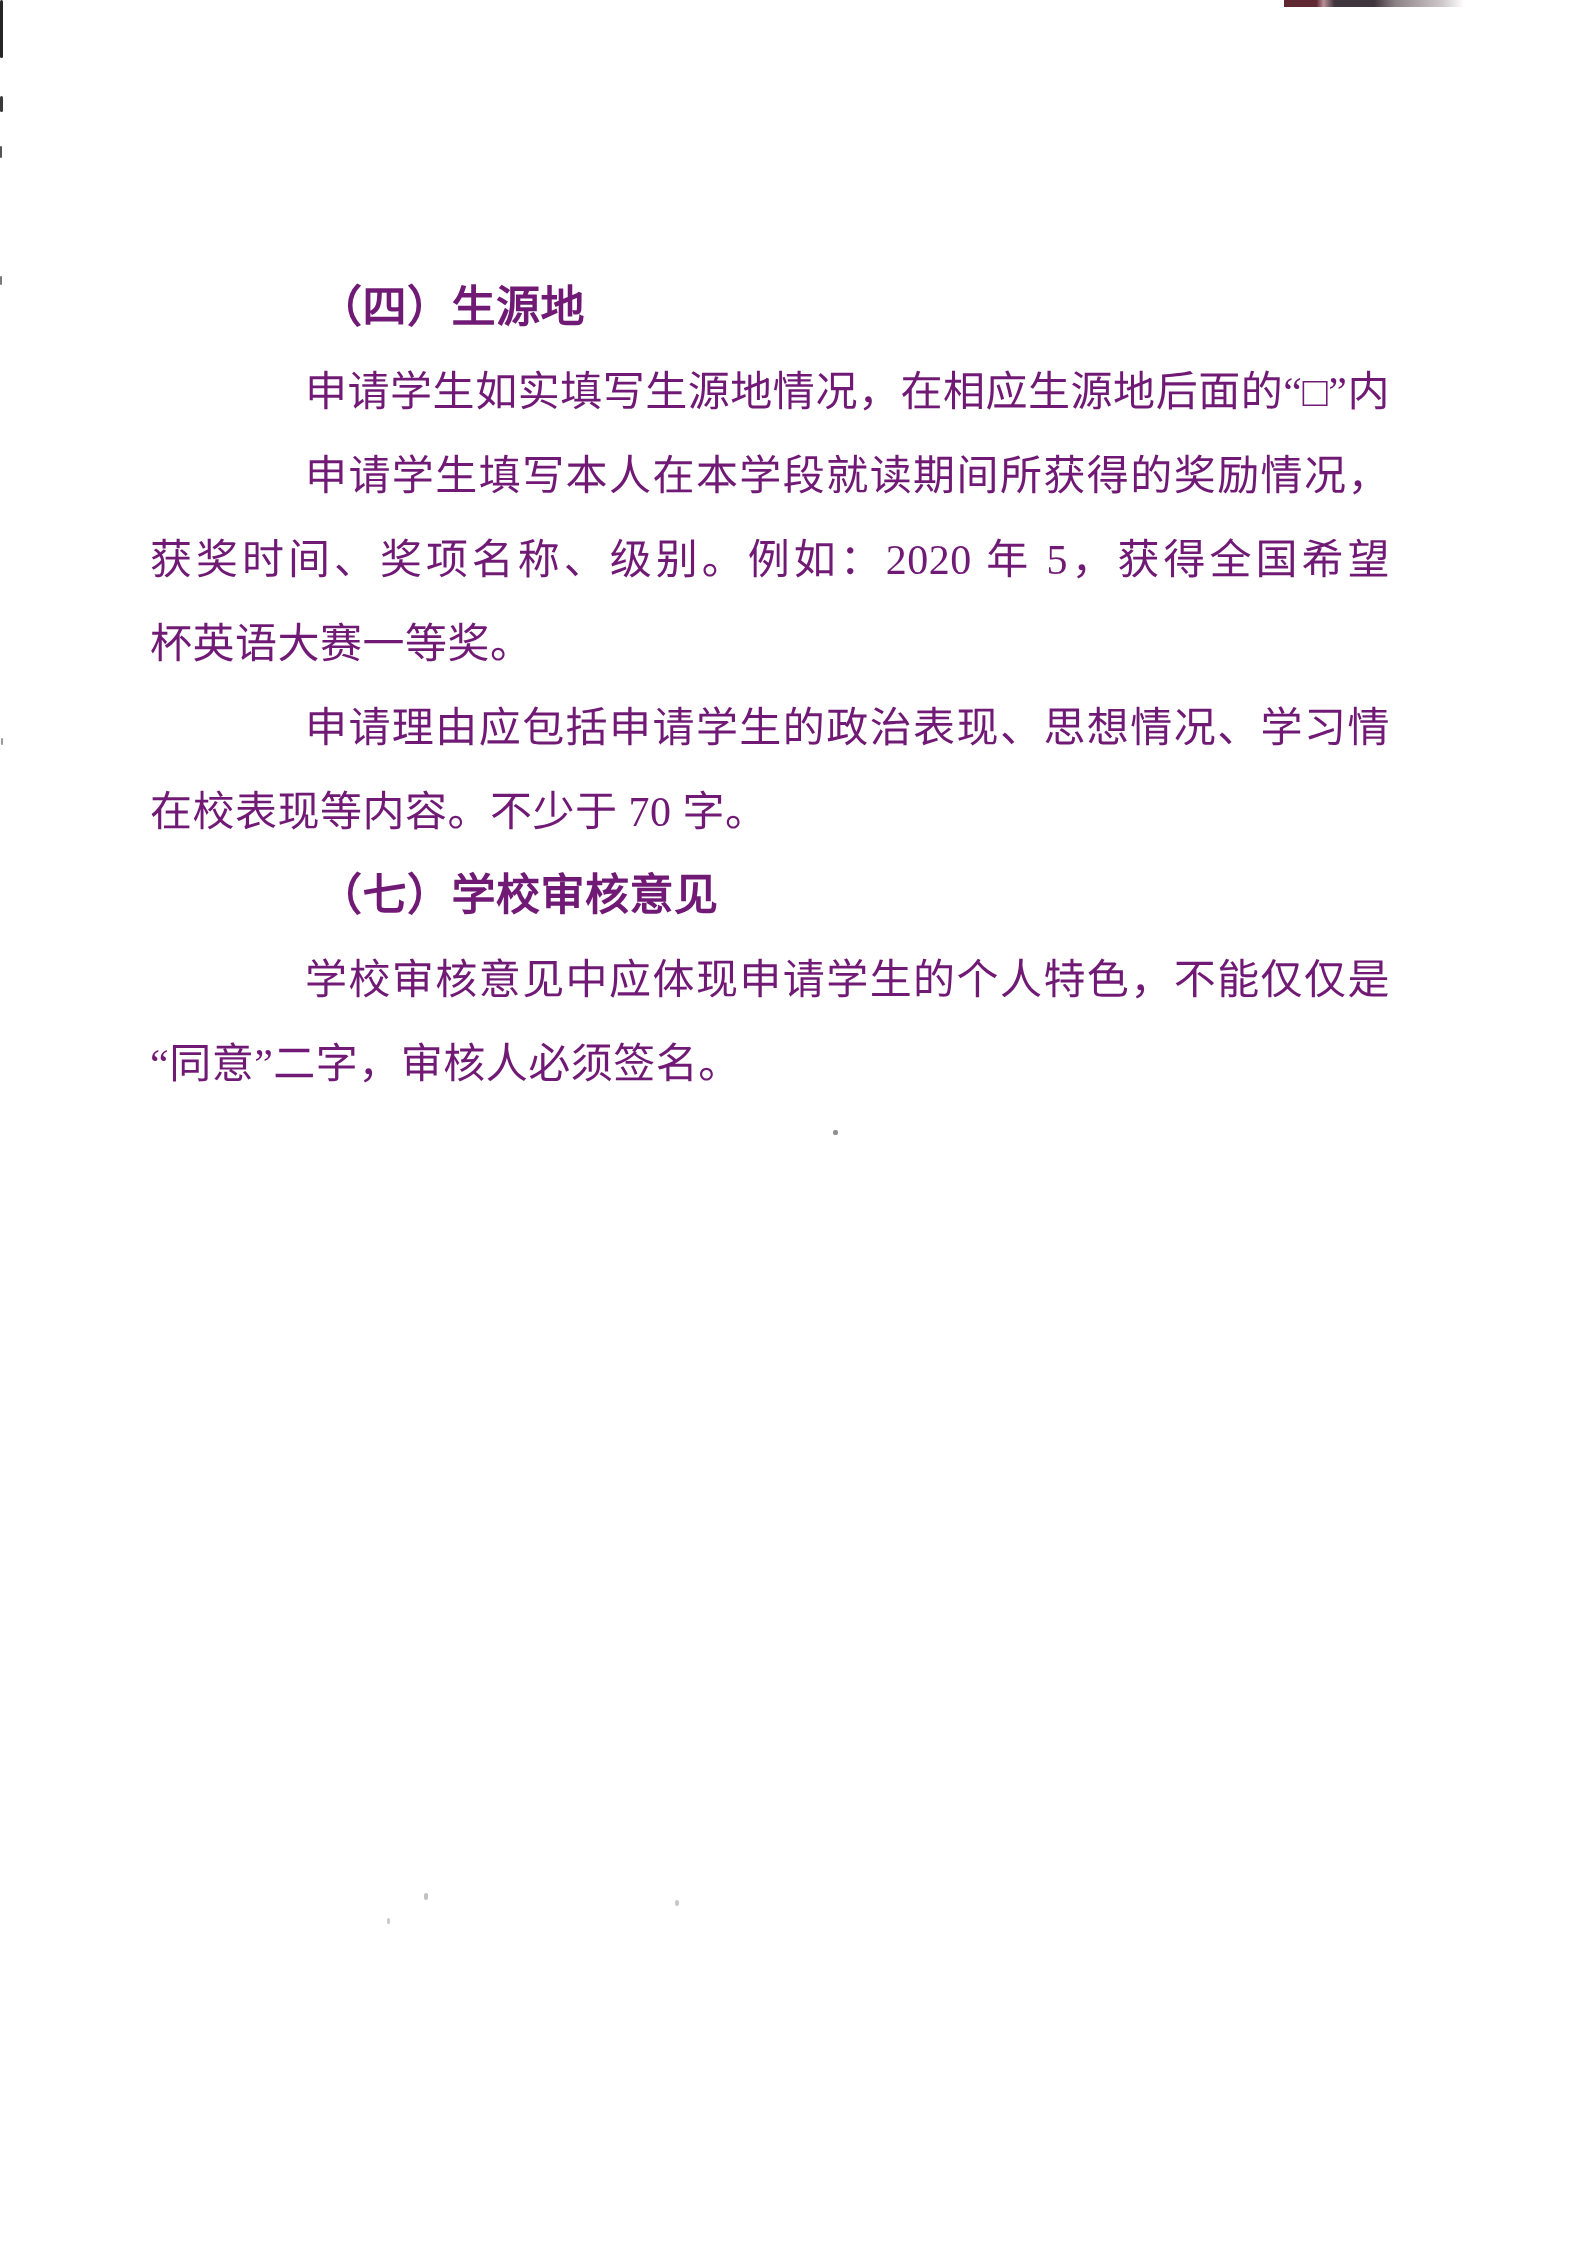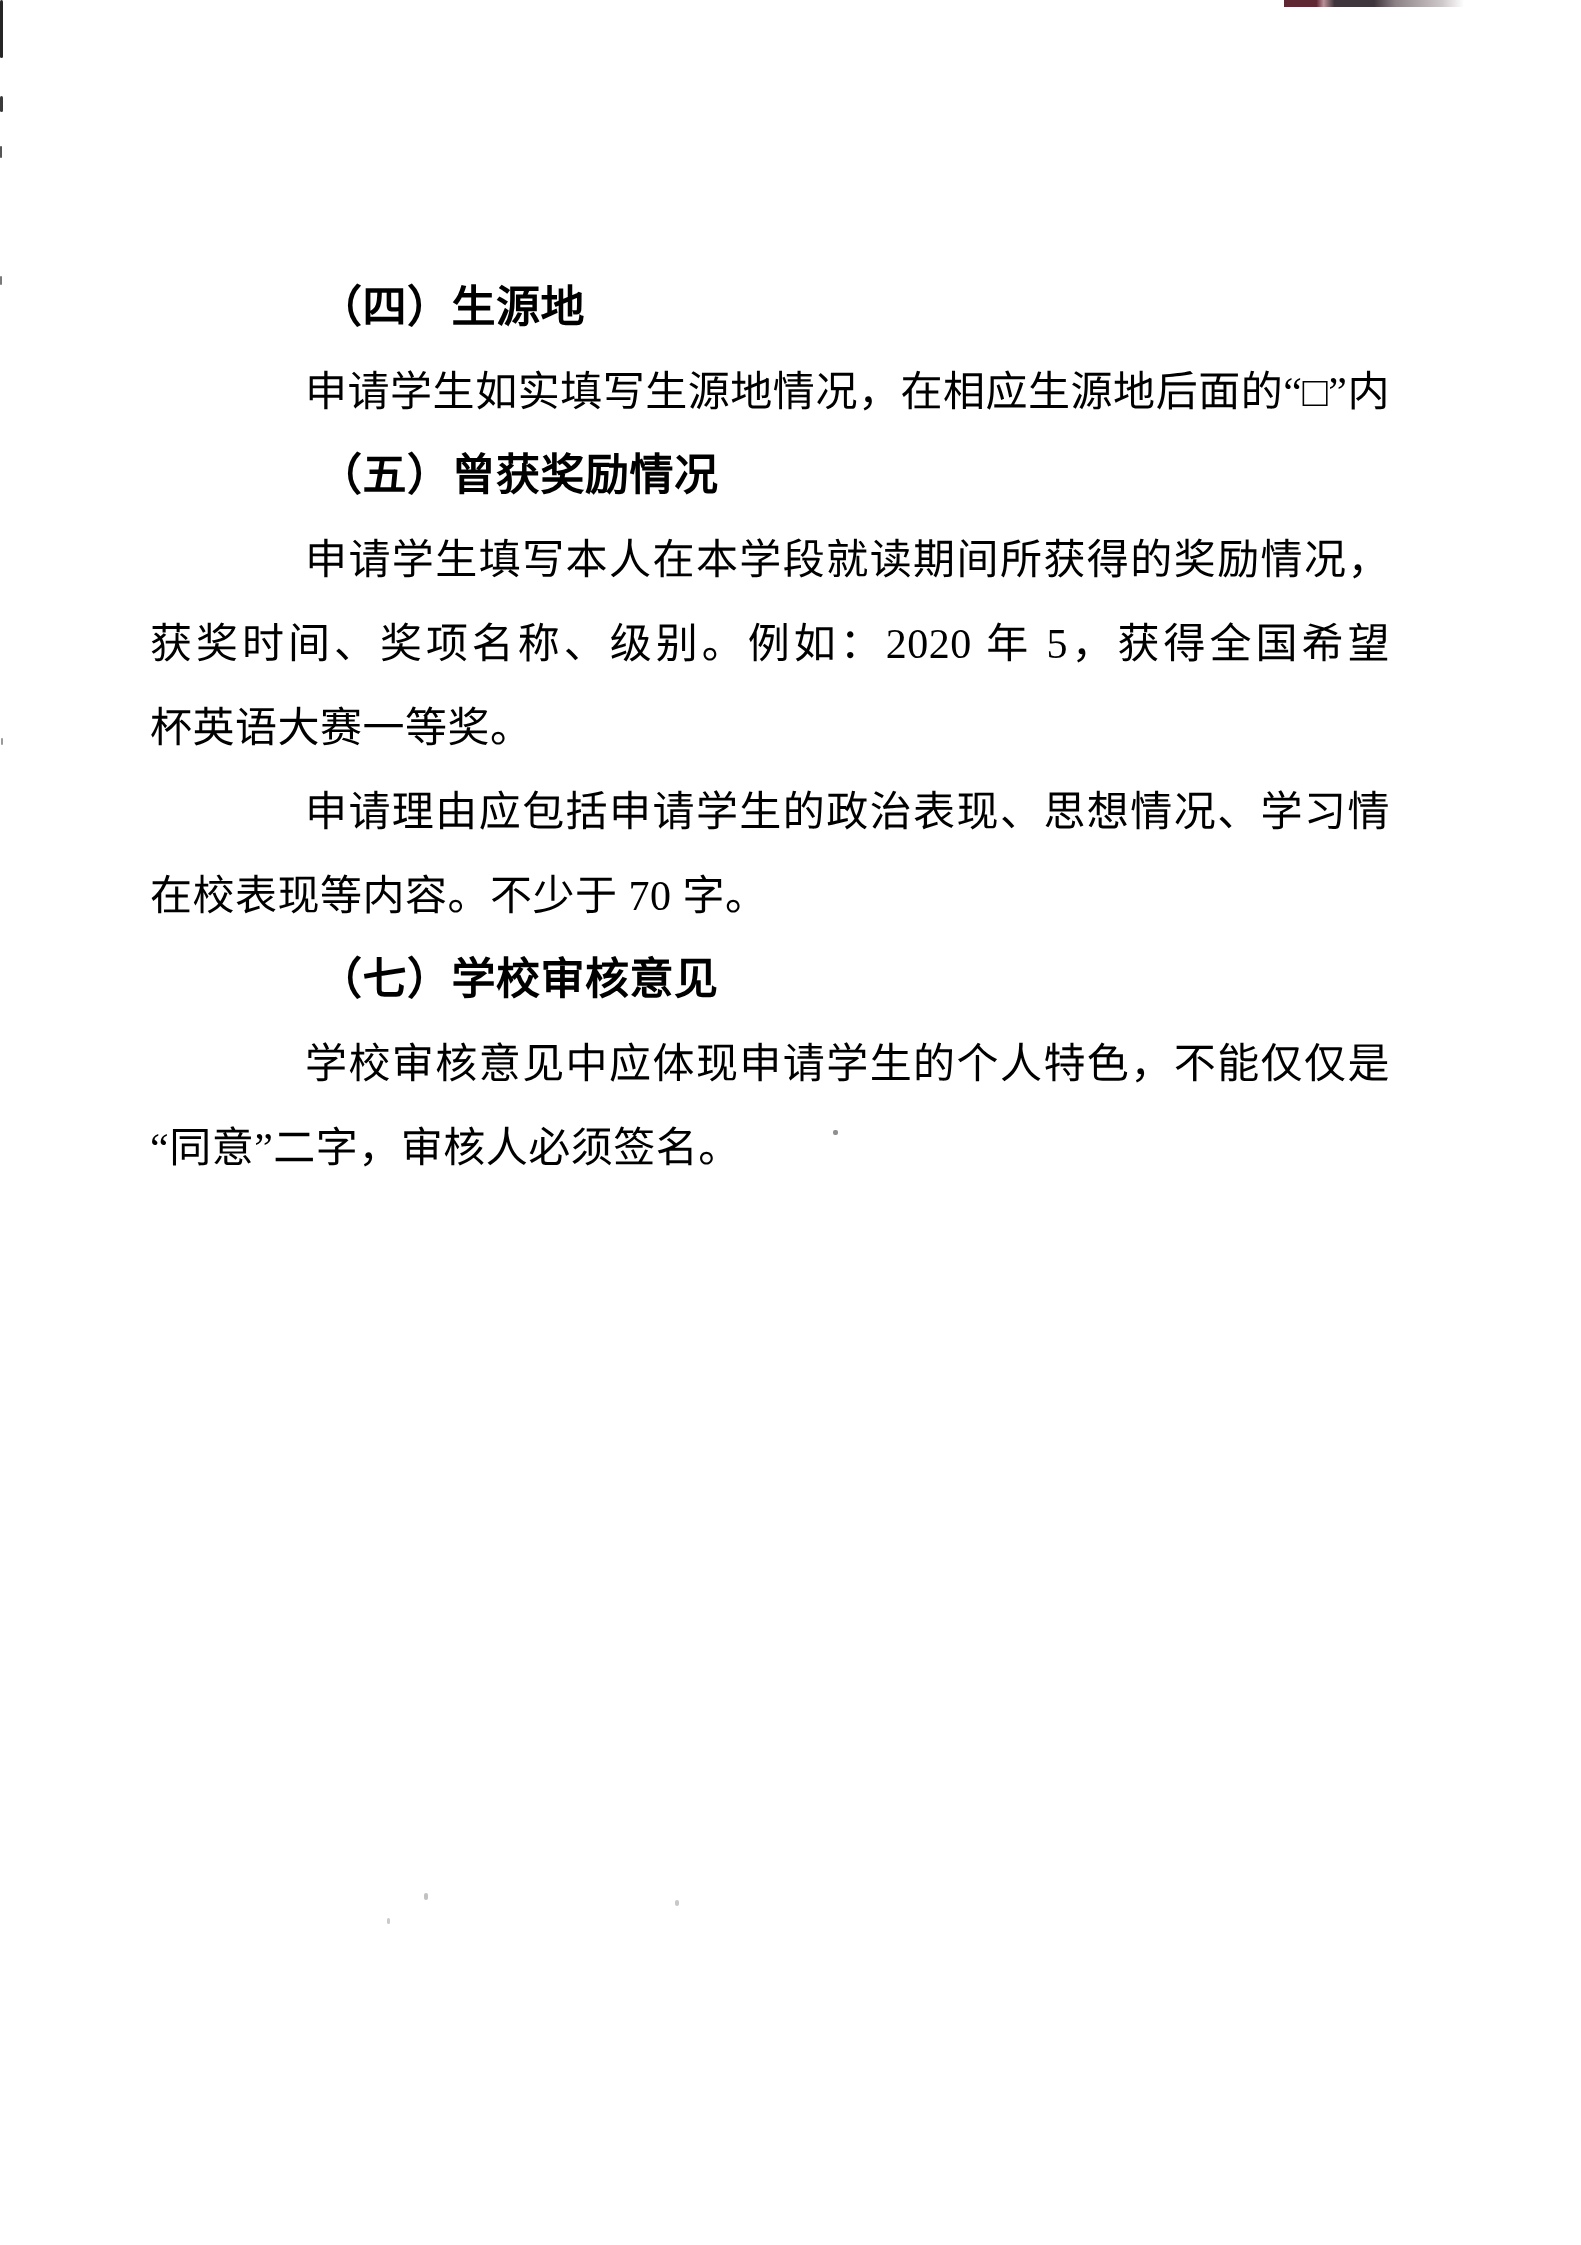--- a/index.html
+++ b/index.html
@@ -66,27 +66,26 @@
       <div class="artifact" style="left: 0px; top: 0px; width: 3px; height: 58px; background: rgb(38, 38, 38); border-radius: 2px;"></div>
       <div class="artifact" style="left: 0px; top: 96px; width: 3px; height: 16px; background: rgb(58, 58, 58); border-radius: 2px;"></div>
       <div class="artifact" style="left: 0px; top: 146px; width: 2px; height: 12px; background: rgb(85, 85, 85); border-radius: 2px;"></div>
       <div class="artifact" style="left: 0px; top: 276px; width: 2px; height: 9px; background: rgb(122, 122, 122); border-radius: 2px;"></div>
       <div class="artifact" style="left: 1px; top: 738px; width: 2px; height: 7px; background: rgb(154, 154, 154); border-radius: 2px;"></div>
       <div class="artifact" style="left: 833px; top: 1130px; width: 5px; height: 5px; background: rgb(143, 143, 143); border-radius: 2px;"></div>
       <div class="artifact" style="left: 424px; top: 1893px; width: 4px; height: 7px; background: rgb(194, 194, 194); border-radius: 2px;"></div>
       <div class="artifact" style="left: 387px; top: 1918px; width: 3px; height: 6px; background: rgb(203, 203, 203); border-radius: 2px;"></div>
       <div class="artifact" style="left: 675px; top: 1900px; width: 4px; height: 6px; background: rgb(200, 200, 200); border-radius: 2px;"></div>
     </div>
-  <div class="content" id="content" style="color: #000000;">
+  <div class="content" id="content" style="color: #701a75;">
       <section>
         <div class="line heading">（四）生源地</div>
         <div class="line first">申请学生如实填写生源地情况，在相应生源地后面的“□”内</div>
       </section>
       <section>
-        <div class="line heading">（五）曾获奖励情况</div>
         <div class="line first">申请学生填写本人在本学段就读期间所获得的奖励情况，含</div>
         <div class="line">获奖时间、奖项名称、级别。例如：2020 年 5，获得全国希望</div>
         <div class="line last">杯英语大赛一等奖。</div>
       </section>
       <section>
         <div class="line first">申请理由应包括申请学生的政治表现、思想情况、学习情况、</div>
         <div class="line last">在校表现等内容。不少于 70 字。</div>
       </section>
       <section>
         <div class="line heading">（七）学校审核意见</div>

